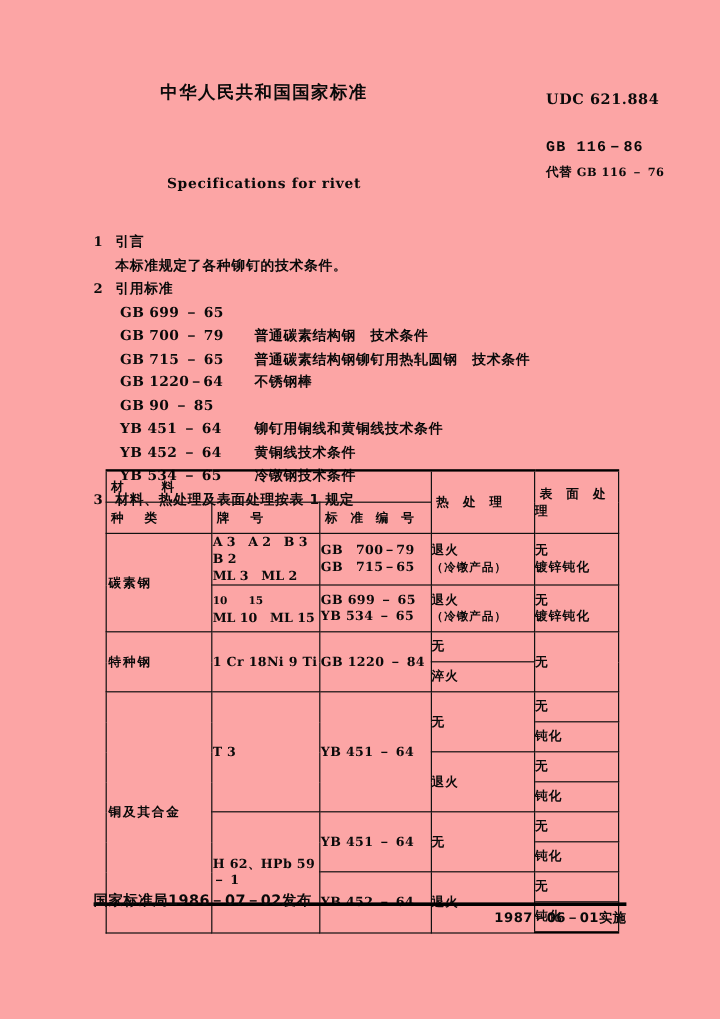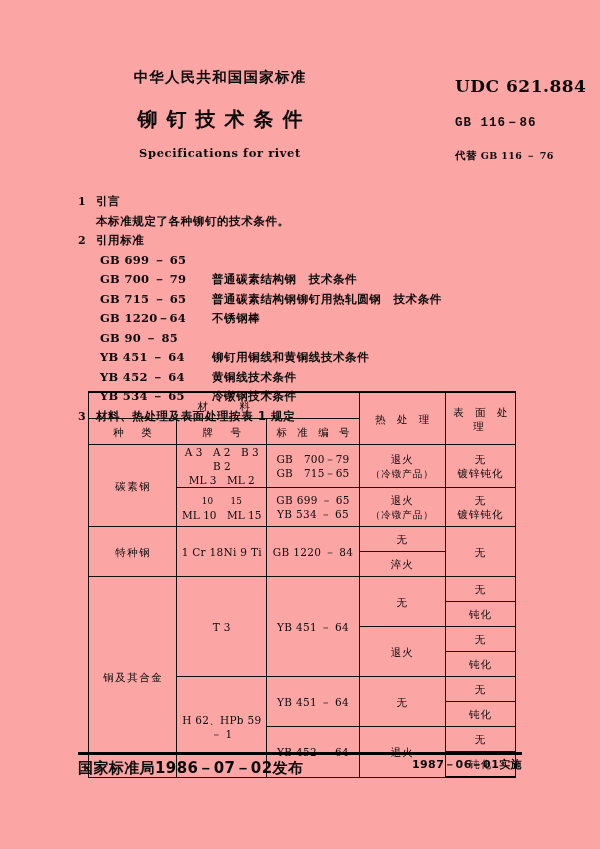--- a/index.html
+++ b/index.html
@@ -56,38 +56,38 @@
     text-align: center;
     font-size: 11.5px;
     font-weight: bold;
     letter-spacing: 0.6px;
     font-family: "DejaVu Serif", "Liberation Serif", serif;
   }
   .udc {
     position: absolute;
     left: 455px;
     top: 18px;
-    font-size: 17px;
+    font-size: 12px;
     font-weight: bold;
     letter-spacing: 0.5px;
     font-family: "DejaVu Serif", "Liberation Serif", serif;
   }
   .gb-no {
     position: absolute;
     left: 455px;
     top: 56px;
     font-size: 12.5px;
     font-weight: bold;
     letter-spacing: 1px;
     font-family: Liberation Mono, monospace;
   }
   .replaces {
     position: absolute;
     left: 455px;
-    top: 91px;
+    top: 79px;
     font-size: 10px;
     font-weight: bold;
     letter-spacing: 0.4px;
   }
   .replaces .rep-lbl { font-size: 10.5px; }
   .replaces .rep-code {
     font-family: "DejaVu Serif", "Liberation Serif", serif;
     font-size: 9.5px;
   }
 
@@ -175,22 +175,22 @@
     top: 391px;
     width: 428px;
   }
   table.spec {
     border-collapse: collapse;
     width: 428px;
     table-layout: fixed;
   }
   table.spec td, table.spec th {
     border: 1px solid #111;
-    font-weight: normal;
-    text-align: center;
+    font-weight: bold;
+    text-align: left;
     vertical-align: middle;
     padding: 0;
     font-size: 10.5px;
     line-height: 14px;
   }
   table.spec .outer-top { border-top: 2.5px solid #000; }
   table.spec .outer-bot { border-bottom: 2.5px solid #000; }
   .hd {
     height: 25px;
     letter-spacing: 3.5px;
@@ -229,42 +229,41 @@
     position: absolute;
     left: 78px;
     top: 752px;
     width: 444px;
     height: 2.5px;
     background: #000;
   }
   .foot-left {
     position: absolute;
     left: 78px;
-    top: 759px;
-    font-size: 15px;
+    top: 742px;
+    font-size: 12px;
     font-weight: bold;
     letter-spacing: 0.4px;
   }
   .foot-right {
     position: absolute;
     right: 78px;
     top: 757px;
     font-size: 11px;
     font-weight: bold;
     letter-spacing: 0.4px;
   }
 </style>
 </head>
 <body>
 
 <div id="page">
 
   <div class="header-zone">
     <div class="nat-std">中华人民共和国国家标准</div>
-    <div class="doc-title">铆钉技术条件</div>
     <div class="doc-title-en">Specifications for rivet</div>
     <div class="udc">UDC 621.884</div>
     <div class="gb-no">GB 116－86</div>
     <div class="replaces">
       <span class="rep-lbl">代替</span>
       <span class="rep-code">GB 116 － 76</span>
     </div>
   </div>
 
   <div class="body-zone">

